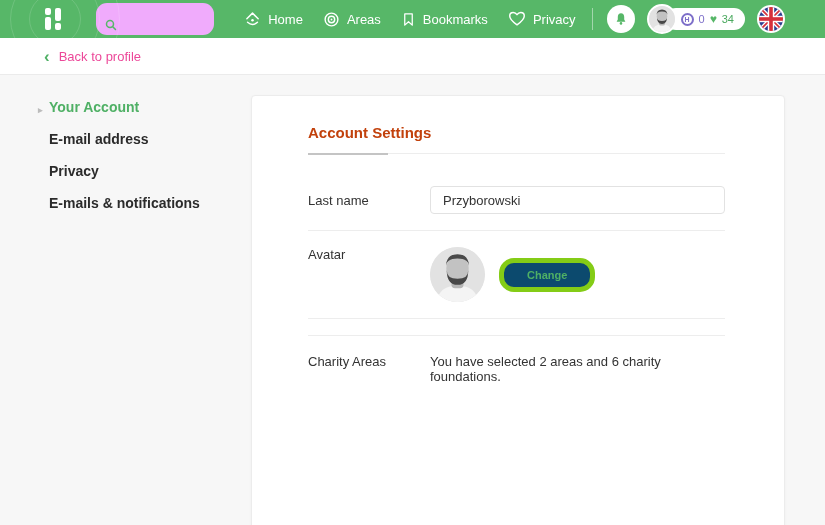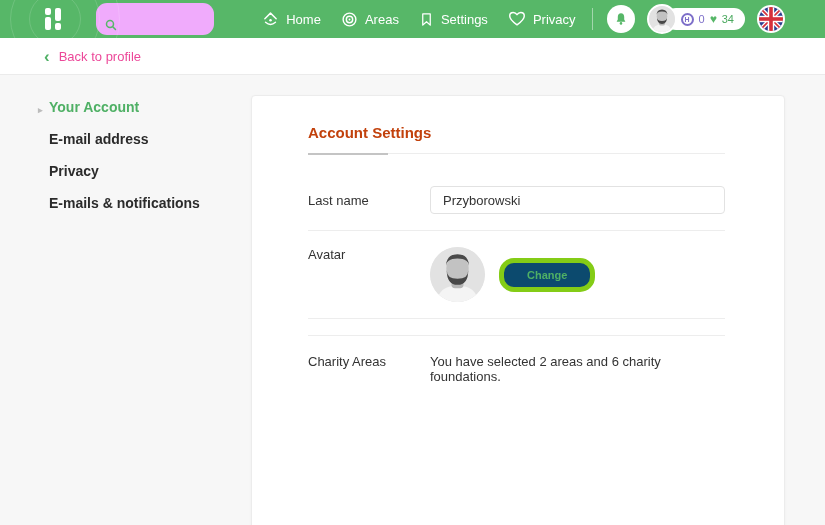--- a/index.html
+++ b/index.html
@@ -124,21 +124,21 @@
           <circle cx="12" cy="12" r="9" fill="none" stroke="#fff" stroke-width="2"></circle>
           <circle cx="12" cy="12" r="4.5" fill="none" stroke="#fff" stroke-width="2"></circle>
           <circle cx="12" cy="12" r="1.3" fill="#fff"></circle>
         </svg>
         <span>Areas</span>
       </div>
       <div class="navitem">
         <svg width="15" height="17" viewBox="0 0 24 24">
           <path d="M6 3 H18 V21 L12 15.5 L6 21 Z" fill="none" stroke="#fff" stroke-width="2" stroke-linejoin="round"></path>
         </svg>
-        <span>Settings</span>
+        <span>Bookmarks</span>
       </div>
       <div class="navitem">
         <svg width="18" height="16" viewBox="0 0 24 22">
           <path d="M12 19 C5 14 2 10.5 2 6.8 C2 3.8 4.3 2 6.8 2 C9 2 10.8 3.2 12 5 C13.2 3.2 15 2 17.2 2 C19.7 2 22 3.8 22 6.8 C22 10.5 19 14 12 19 Z" fill="none" stroke="#fff" stroke-width="2" stroke-linejoin="round"></path>
         </svg>
         <span>Privacy</span>
       </div>
     </nav>
 
     <span class="vdivider"></span>

